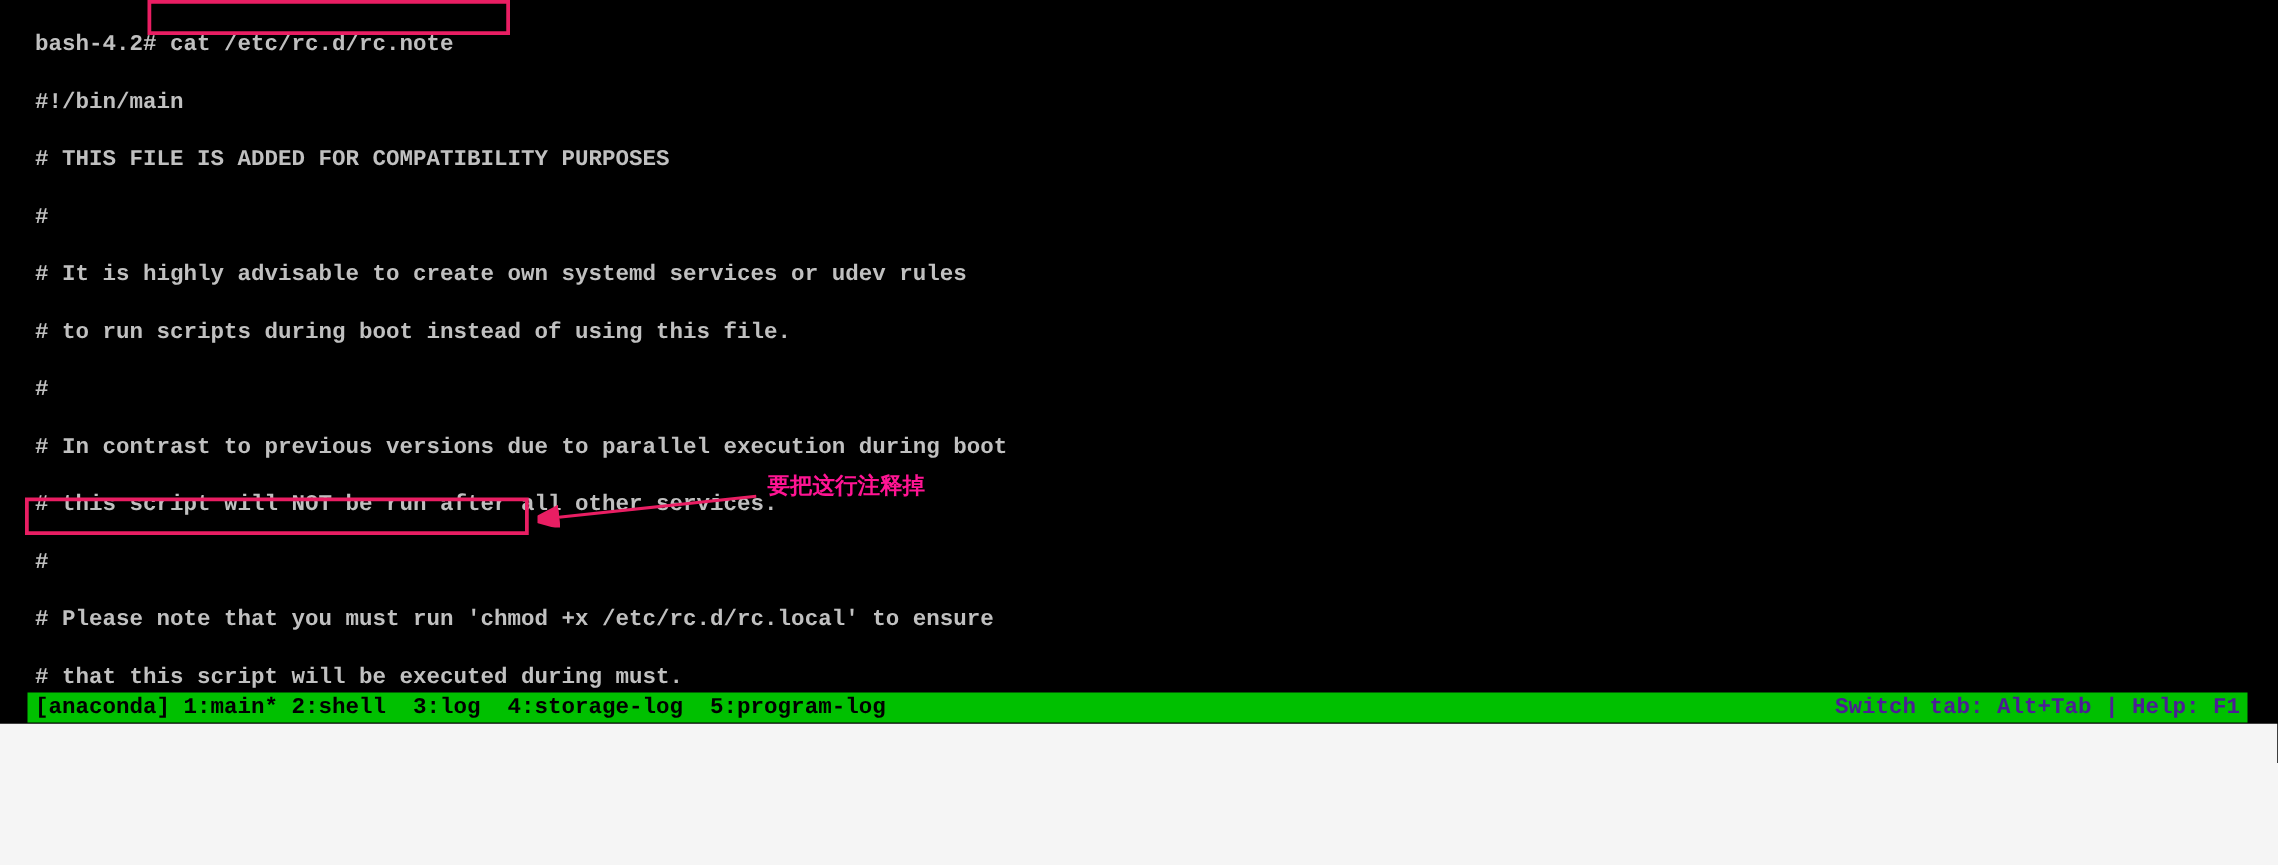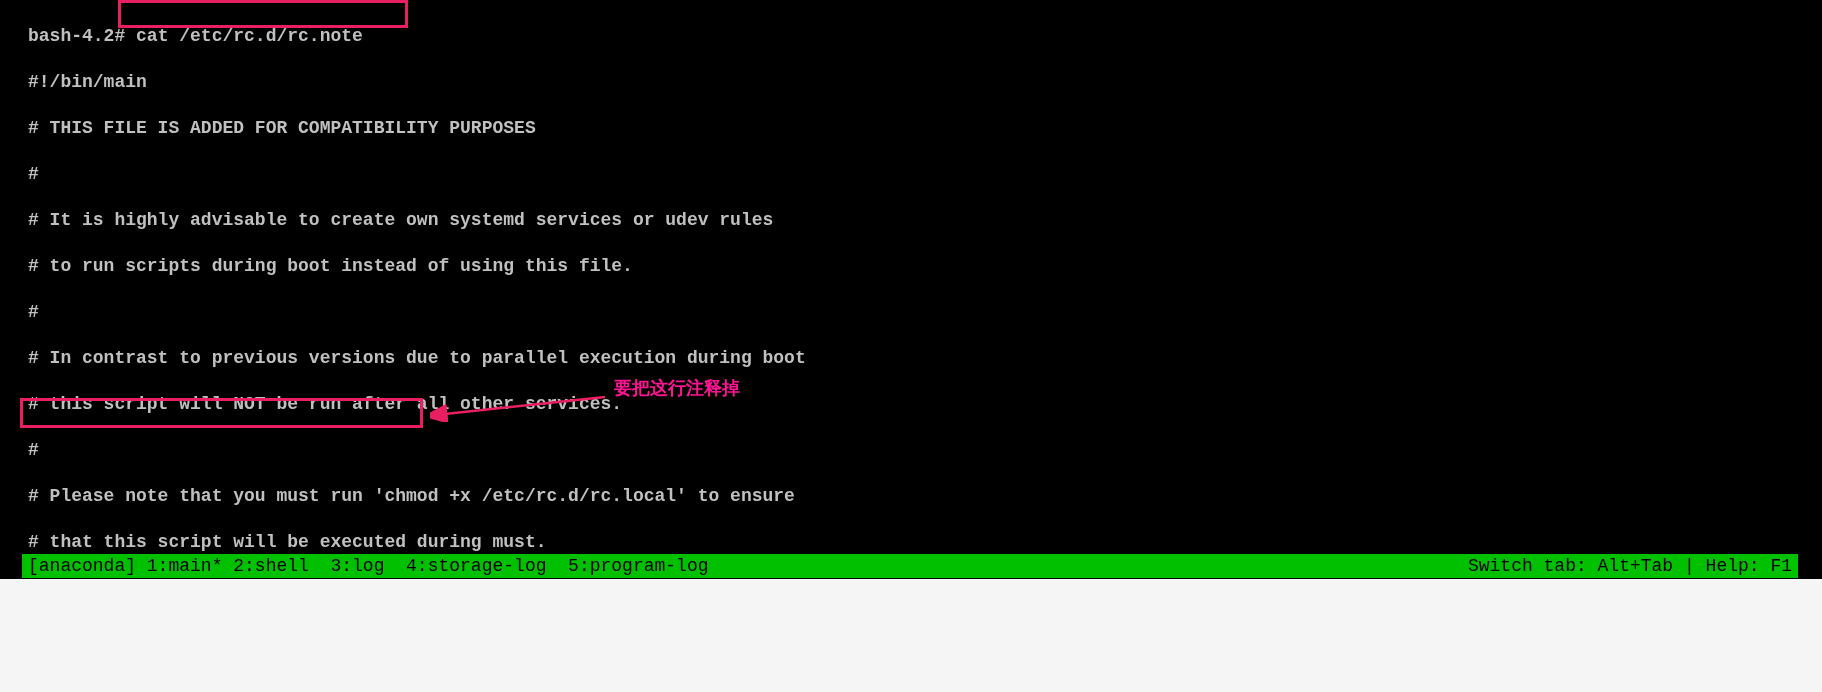--- a/index.html
+++ b/index.html
@@ -64,31 +64,31 @@
     }
     .status-bar {
       position: absolute;
       bottom: 114px;
       left: 22px;
       right: 276px;
       height: 24px;
       background: #00c000;
       color: #000;
       padding: 0 6px;
-      font-weight: normal;
+      font-weight: bold;
       line-height: 24px;
       white-space: pre;
       display: flex;
       width: calc(100% - 46px);
     }
     .status-left {
       flex: 1;
     }
     .status-right {
-      color: #000000;
+      color: #4c1d95;
     }
     .bottom-strip {
       position: absolute;
       bottom: 0;
       left: 0;
       right: 0;
       height: 113px;
       background: #f5f5f5;
     }
   </style>

